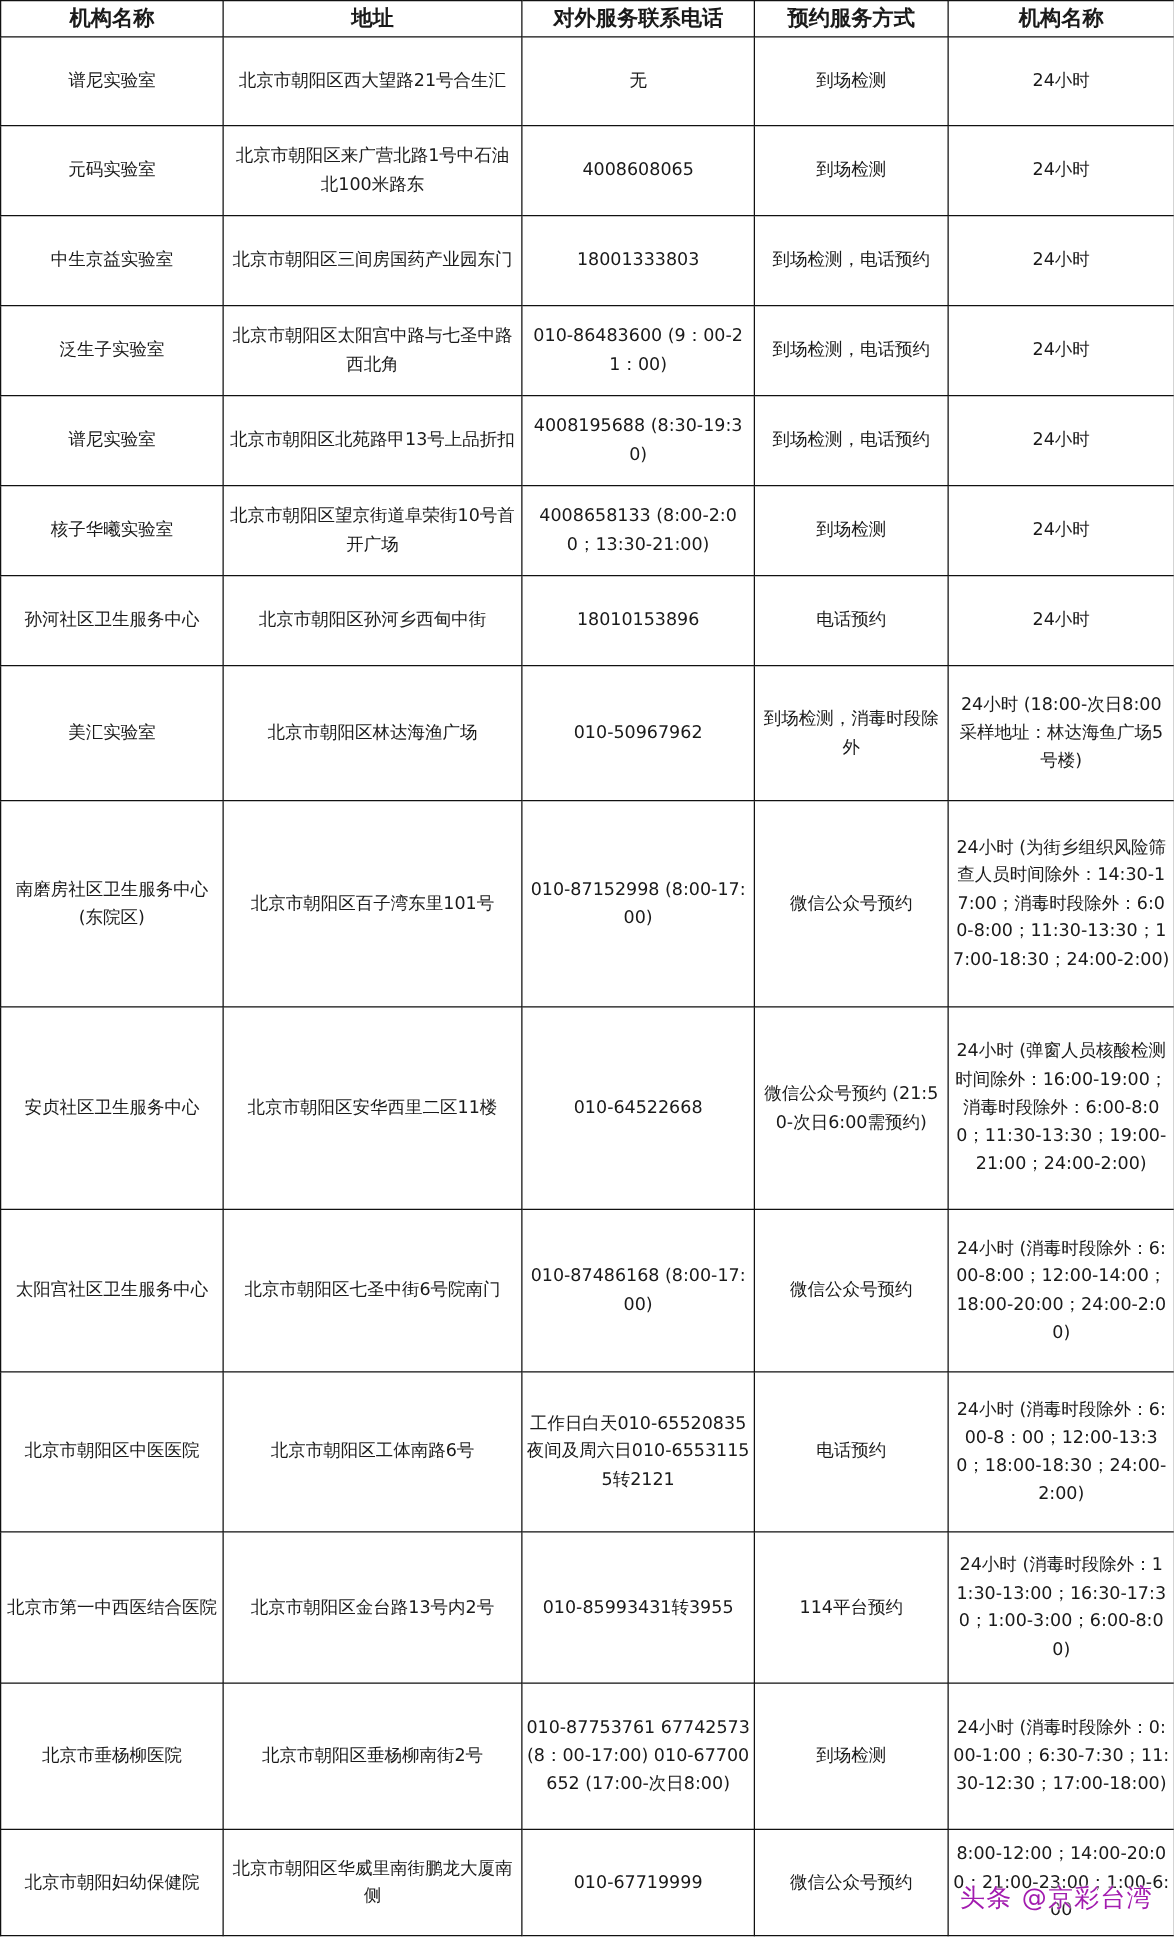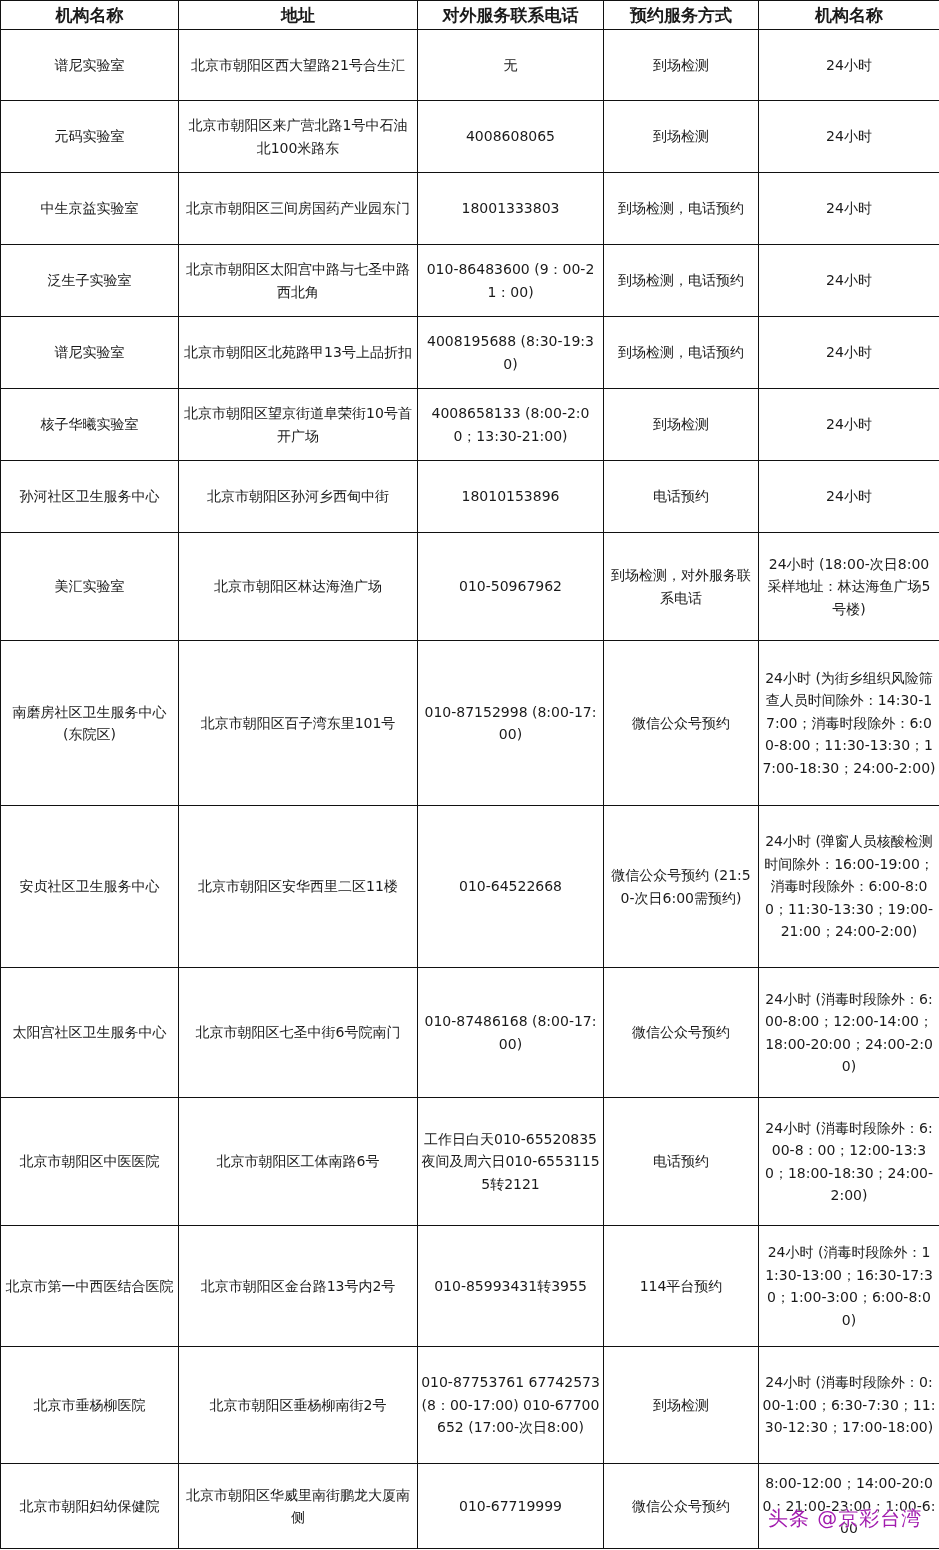--- a/index.html
+++ b/index.html
@@ -77,21 +77,21 @@
         <td class="c-name">孙河社区卫生服务中心</td>
         <td>北京市朝阳区孙河乡西甸中街</td>
         <td>18010153896</td>
         <td>电话预约</td>
         <td>24小时</td>
       </tr>
       <tr style="height: 108px;">
         <td class="c-name">美汇实验室</td>
         <td>北京市朝阳区林达海渔广场</td>
         <td>010-50967962</td>
-        <td>到场检测，对外服务联系电话</td>
+        <td>到场检测，消毒时段除外</td>
         <td>24小时 (18:00-次日8:00采样地址：林达海鱼广场5号楼)</td>
       </tr>
       <tr style="height: 165px;">
         <td class="c-name">南磨房社区卫生服务中心(东院区)</td>
         <td>北京市朝阳区百子湾东里101号</td>
         <td>010-87152998 (8:00-17:00)</td>
         <td>微信公众号预约</td>
         <td>24小时 (为街乡组织风险筛查人员时间除外：14:30-17:00；消毒时段除外：6:00-8:00；11:30-13:30；17:00-18:30；24:00-2:00)</td>
       </tr>
       <tr style="height: 162px;">

